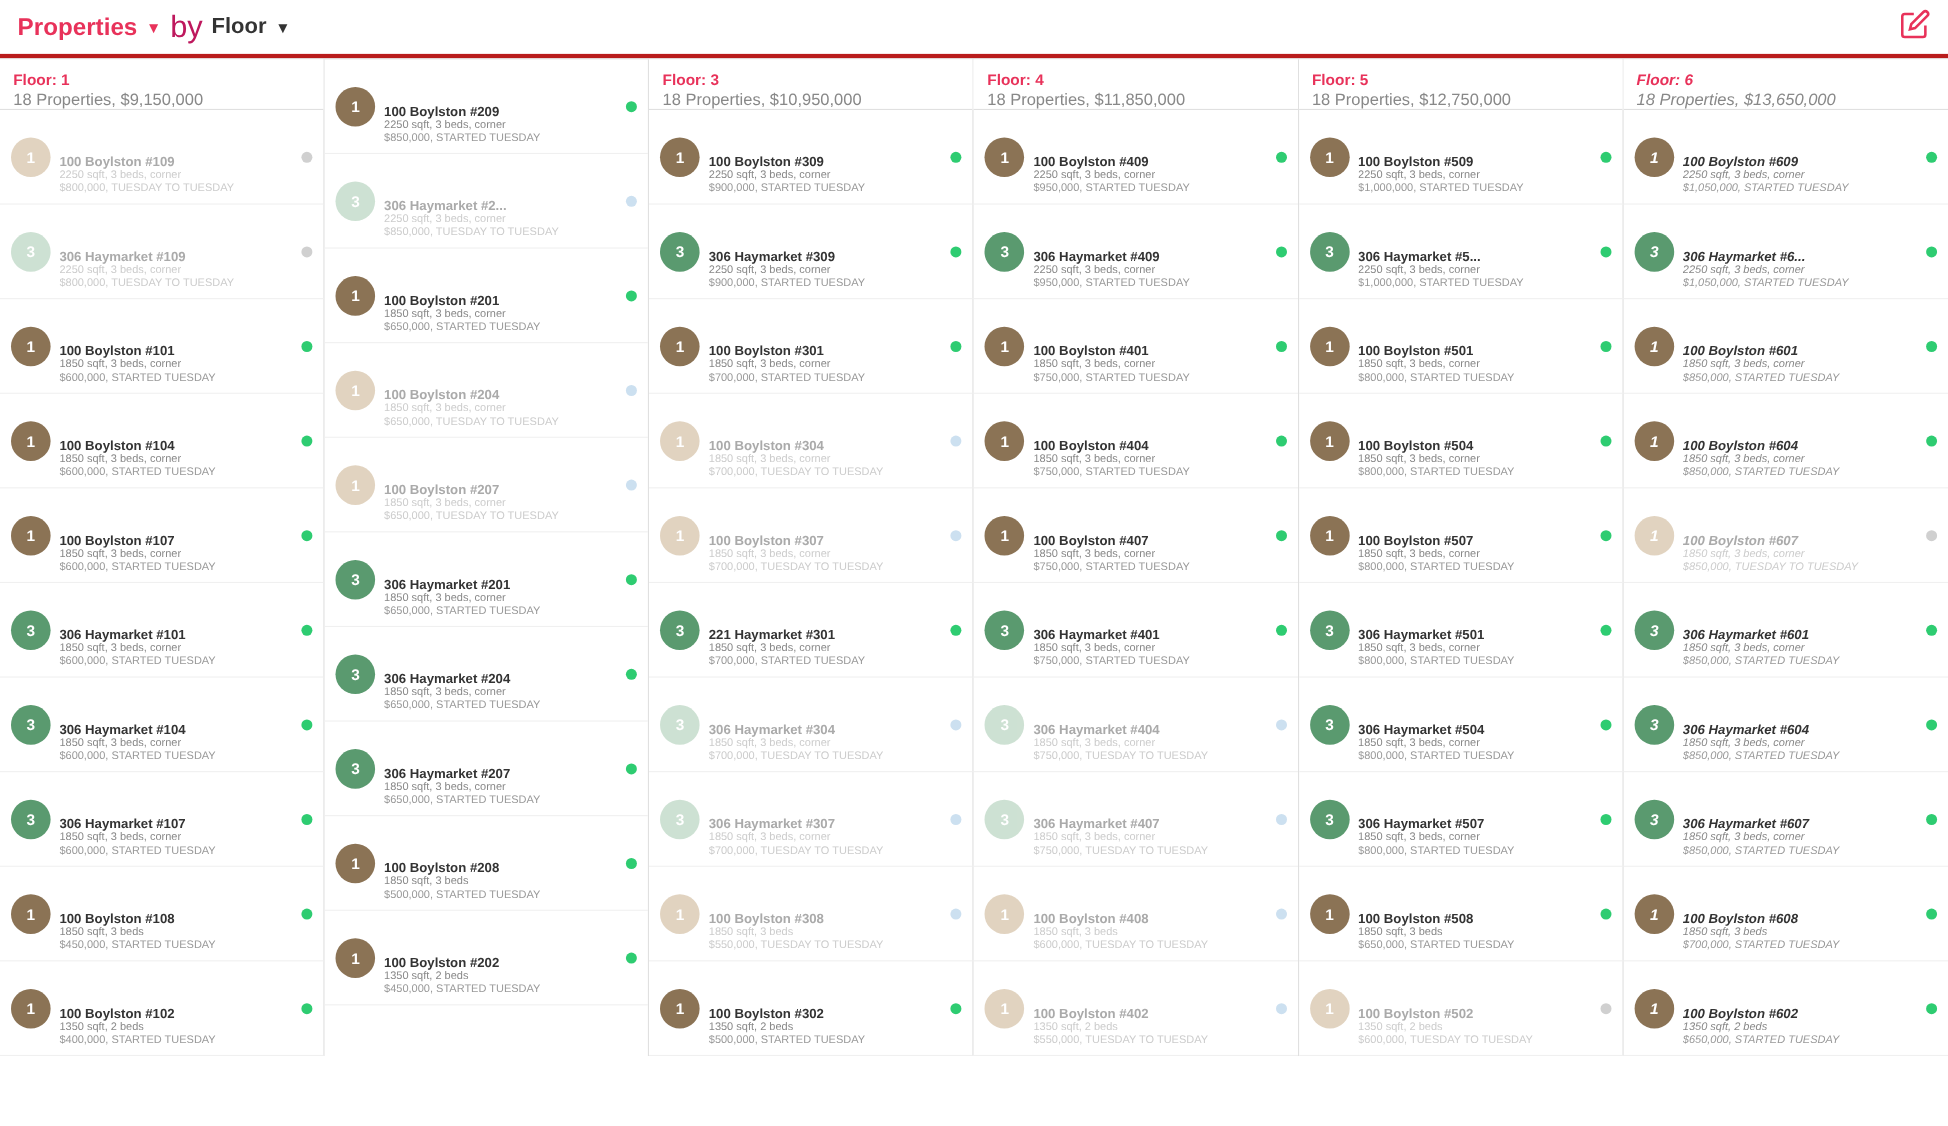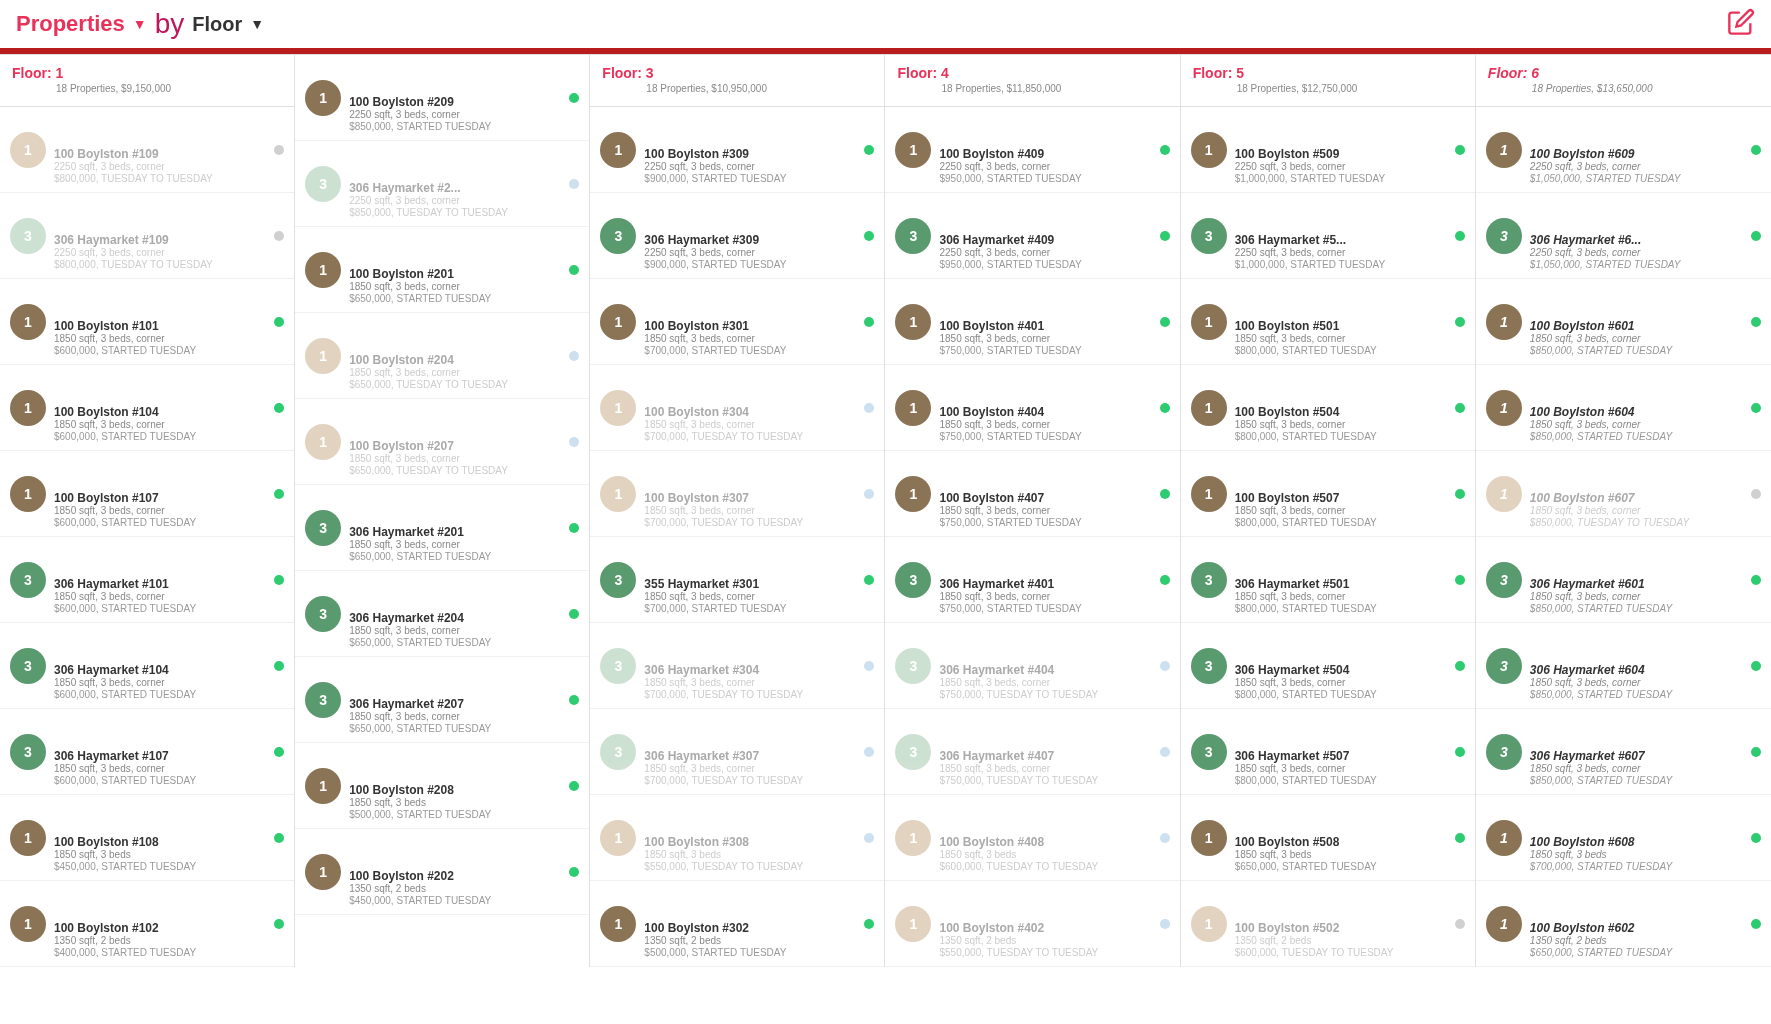--- a/index.html
+++ b/index.html
@@ -8,21 +8,21 @@
       background: #fff;
       overflow-x: hidden;
     }
 
     
     .header {
       display: flex;
       align-items: center;
       justify-content: space-between;
       padding: 8px 16px;
-      border-bottom: 6px solid #b91c1c;
+      border-bottom: 4px solid #b91c1c;
       background: #fff;
     }
     .header-left {
       display: flex;
       align-items: center;
       gap: 8px;
     }
     .header-title-properties {
       font-size: 22px;
       font-weight: 700;
@@ -59,34 +59,33 @@
     .floor-column {
       border-right: 1px solid #e0e0e0;
       min-width: 0;
     }
     .floor-column:last-child {
       border-right: none;
       font-style: italic;
     }
 
     .floor-header {
-      padding: 10px 12px 12px;
+      padding: 10px 12px 0;
       border-bottom: 1px solid #e0e0e0;
       background: #fff;
     }
     .floor-header-title {
       font-size: 14px;
       font-weight: 700;
       color: #e8325a;
     }
     .floor-header-subtitle {
-      font-size: 10px;
+      font-size: 15px;
       color: #888;
       margin-top: 2px;
-      margin-left: 44px;
     }
 
     .property-list {
       padding: 0;
     }
 
     .property-item {
       display: flex;
       align-items: center;
       padding: 8px 10px;
@@ -426,21 +425,21 @@
             <div class="property-info">
               <div class="property-name muted">100 Boylston #307</div>
               <div class="property-details muted">1850 sqft, 3 beds, corner</div>
               <div class="property-price-line muted">$700,000, TUESDAY TO TUESDAY</div>
             </div>
             <div class="status-dot status-light-blue"></div>
           </div>
           <div class="property-item">
             <div class="property-avatar avatar-green">3</div>
             <div class="property-info">
-              <div class="property-name">355 Haymarket #301</div>
+              <div class="property-name">221 Haymarket #301</div>
               <div class="property-details">1850 sqft, 3 beds, corner</div>
               <div class="property-price-line">$700,000, STARTED TUESDAY</div>
             </div>
             <div class="status-dot status-green"></div>
           </div>
           <div class="property-item">
             <div class="property-avatar avatar-muted-green" style="opacity: 0.5;">3</div>
             <div class="property-info">
               <div class="property-name muted">306 Haymarket #304</div>
               <div class="property-details muted">1850 sqft, 3 beds, corner</div>

